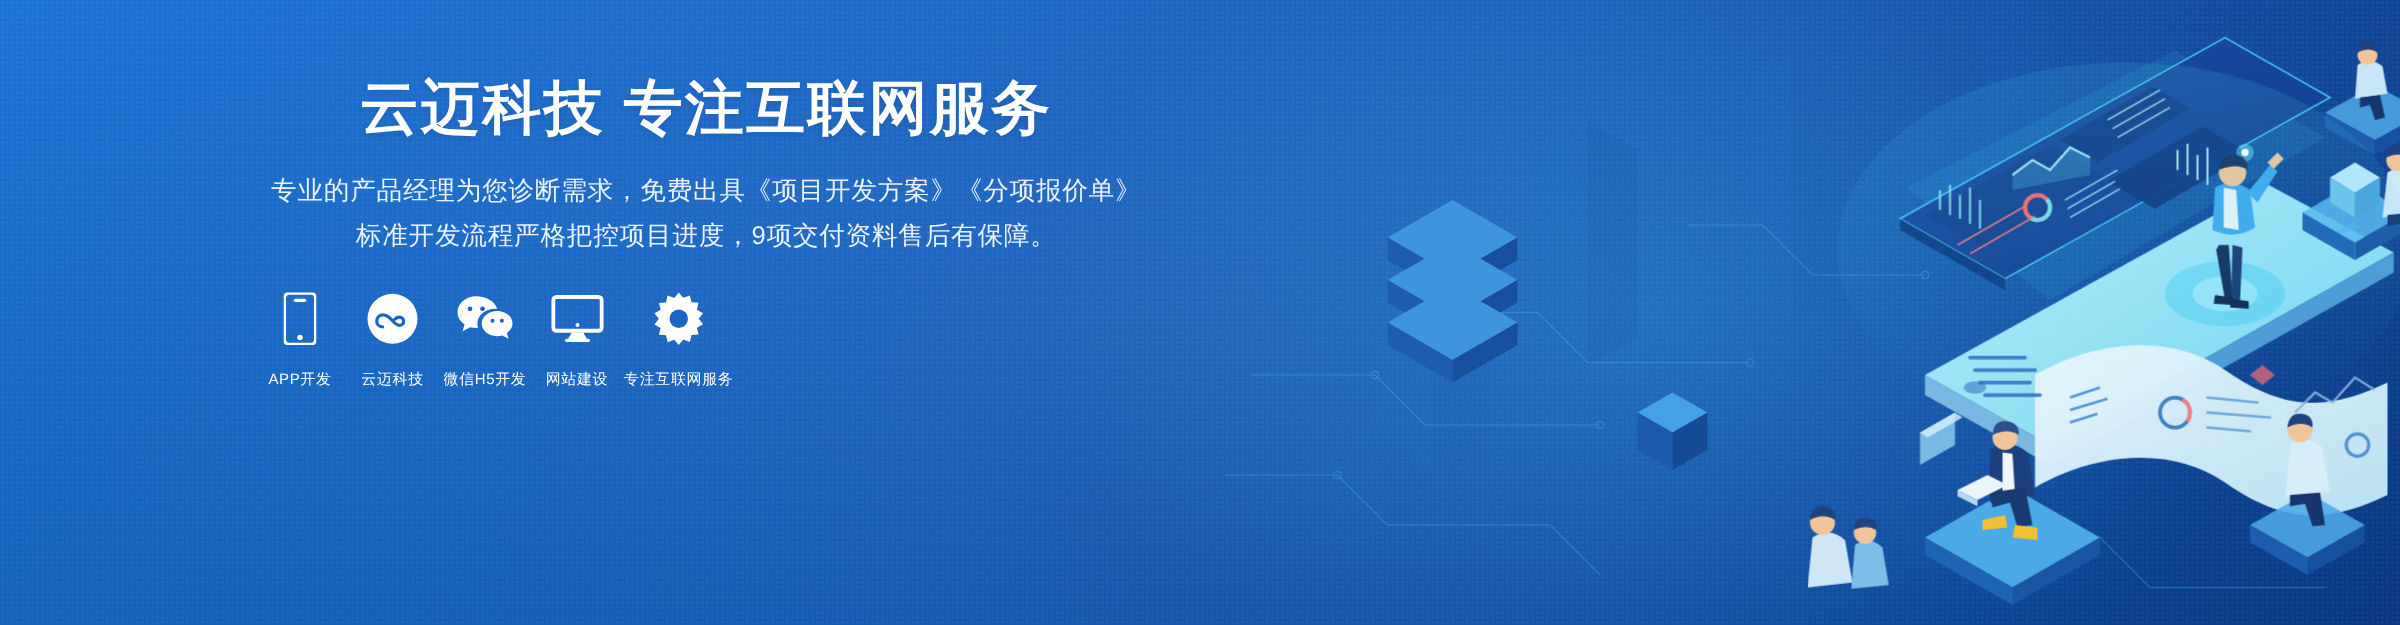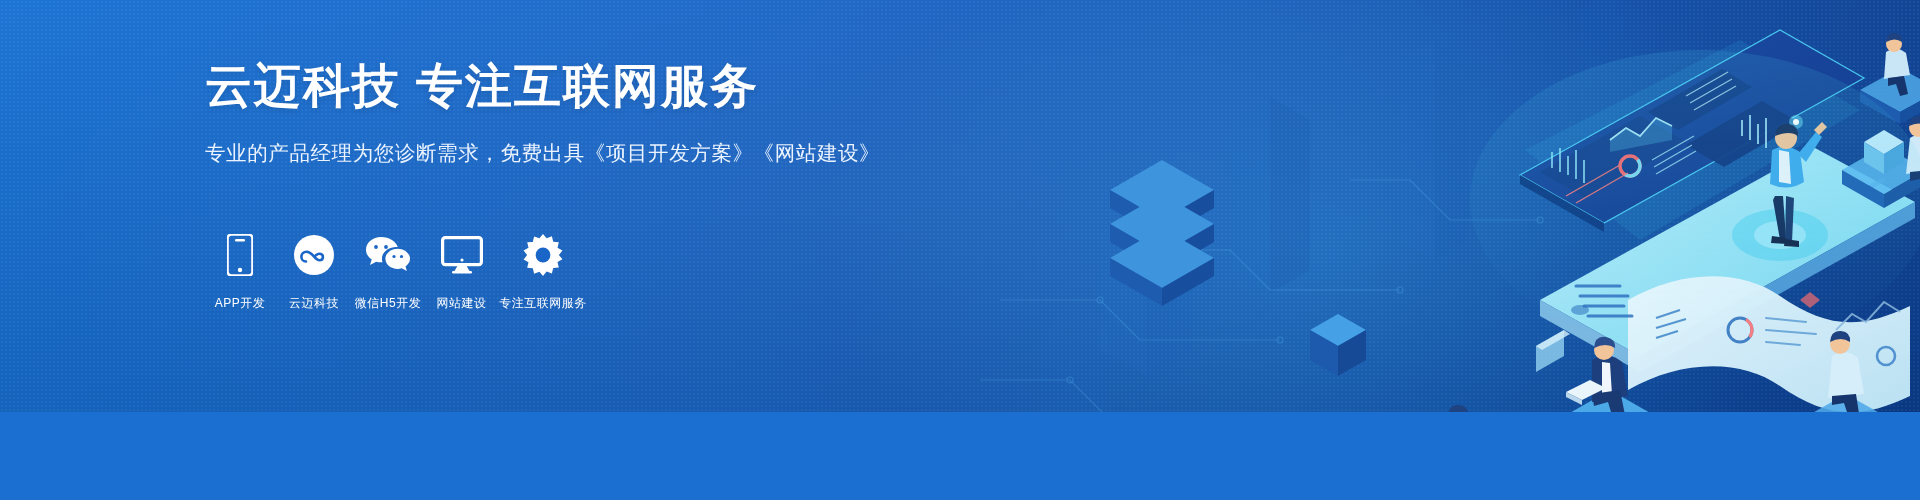--- a/index.html
+++ b/index.html
@@ -2,24 +2,25 @@
 <html><head>
 <meta charset="utf-8">
 <style>
   html, body { margin:0; padding:0; }
   body {
     width:1920px; height:500px; overflow:hidden;
     font-family:"Liberation Sans", "DejaVu Sans", sans-serif;
     background:#1b6fd0;
   }
   .banner{
-    position:relative; width:1920px; height:412px; overflow:hidden;
+    position:relative; width:1920px; height:500px; overflow:hidden;
     background:
       radial-gradient(ellipse 900px 620px at 1320px 250px, rgba(40,140,225,0.55) 0%, rgba(22,95,190,0.15) 55%, rgba(10,60,150,0) 75%),
       linear-gradient(100deg,#1670d3 0%,#1568cc 22%,#1360c4 42%,#1055b4 62%,#0c47a0 82%,#0a3d8f 100%);
+    text-align: center;
   }
   
   .dots{
     position:absolute; inset:0;
     background-image:radial-gradient(rgba(255,255,255,0.055) 1px, transparent 1px);
     background-size:4px 4px;
     pointer-events:none;
   }
   .vig{
     position:absolute; inset:0;
@@ -325,21 +326,22 @@
         <path d="M556 346 l28 -16 6 4 -28 16z" fill="#d6f0fb" opacity="0.8"></path>
       </g>
 
       <ellipse cx="720" cy="200" rx="230" ry="150" fill="url(#gGlow)" opacity="0.25"></ellipse>
     </svg>
   </div>
 
   <div class="content">
     <div class="title">云迈科技 专注互联网服务</div>
     <div class="sub">
-      <div>专业的产品经理为您诊断需求，免费出具《项目开发方案》《网站建设》</div>
+      <div>专业的产品经理为您诊断需求，免费出具《项目开发方案》《分项报价单》</div>
+      <div>标准开发流程严格把控项目进度，9项交付资料售后有保障。</div>
     </div>
   </div>
 
   <div class="icons">
 
     <div class="ic-item">
       <div class="ic-glyph">
         <svg width="26" height="42" viewBox="0 0 26 42" fill="#fff">
           <rect x="0.5" y="0.5" width="25" height="41" rx="4" ry="4" fill="none" stroke="#fff" stroke-width="2.6"></rect>
           <rect x="8" y="5" width="10" height="2.6" rx="1.3"></rect>

